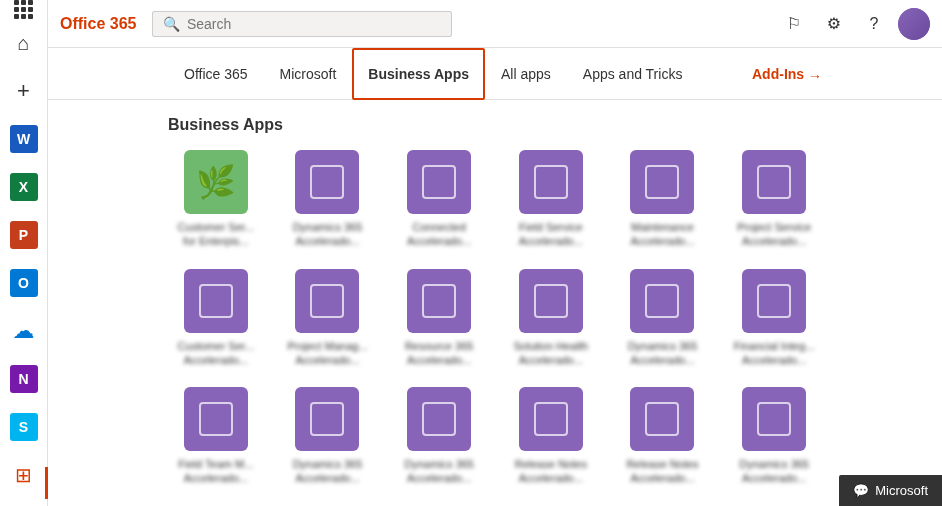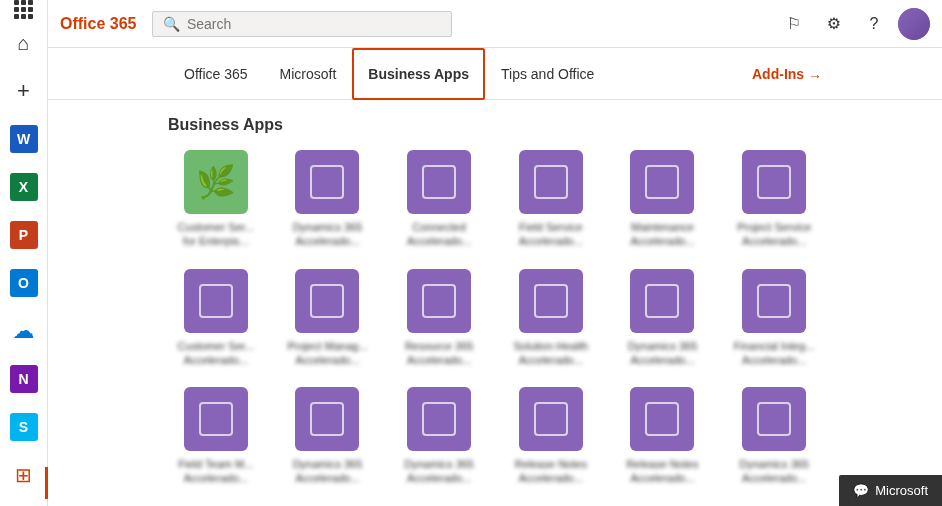--- a/index.html
+++ b/index.html
@@ -348,21 +348,24 @@
     <div class="nav-tab">
       <span>Office 365</span>
     </div>
     <div class="nav-tab">
       <span>Microsoft</span>
     </div>
     <div class="nav-tab active">
       <span>Business Apps</span>
     </div>
     <div class="nav-tab">
-      <span>Tips and Office</span>
+      <span>All apps</span>
+    </div>
+    <div class="nav-tab">
+      <span>Apps and Tricks</span>
     </div>
     <div class="nav-tab-addins">
       <span>Add-Ins →</span>
     </div>
   </div>
 
   <div class="content">
     <div class="section-title">Business Apps</div>
     <div class="apps-grid" id="apps-grid">
     <div class="app-tile">

